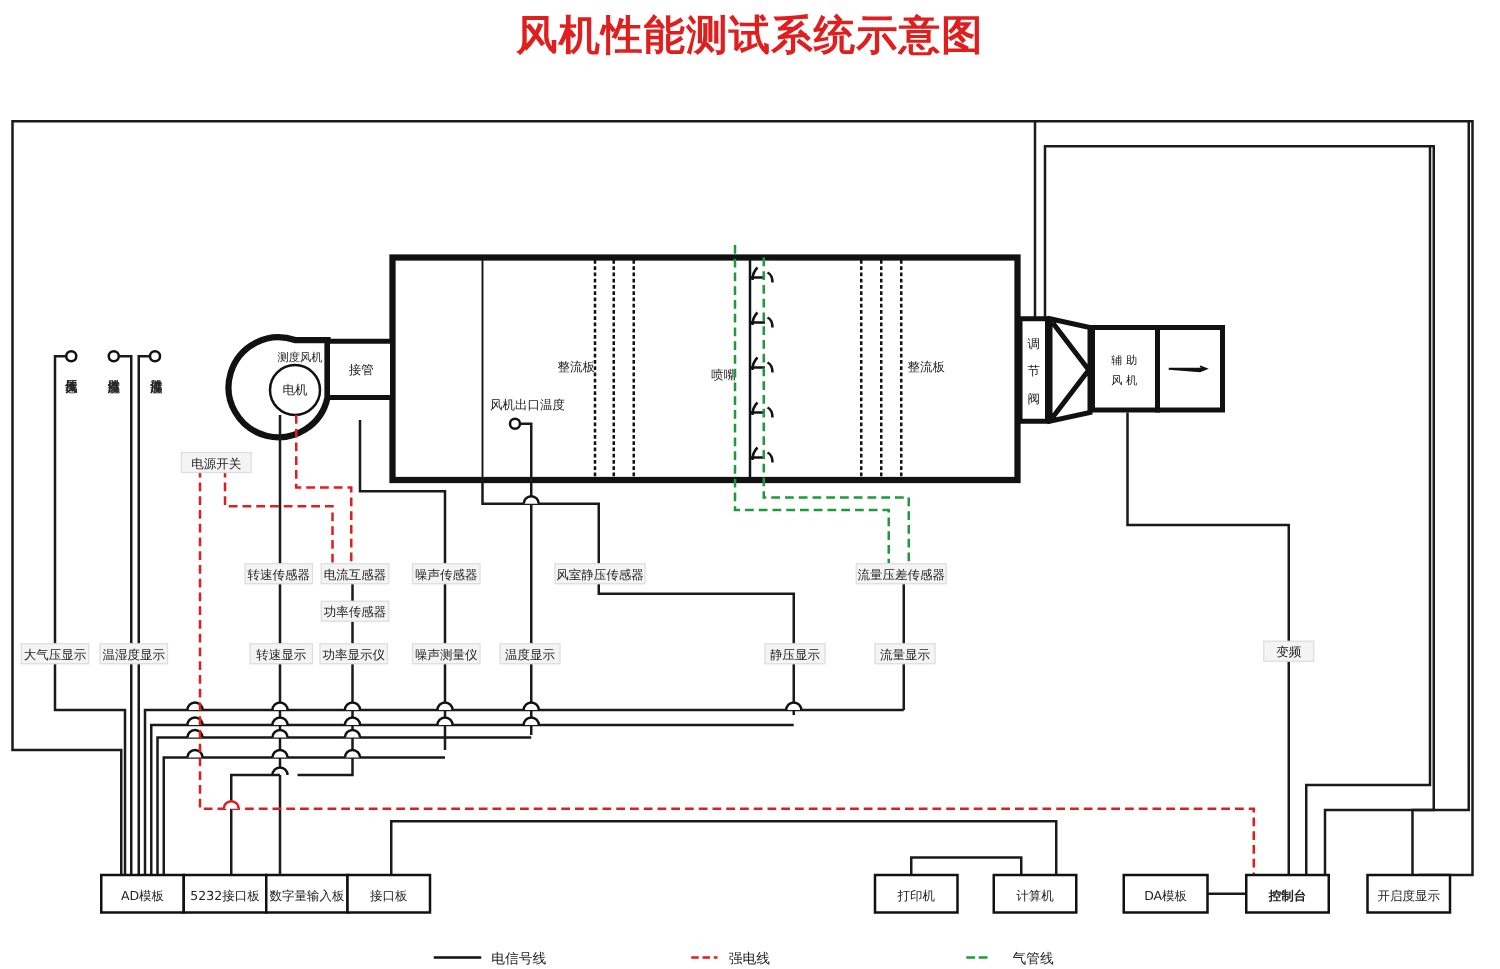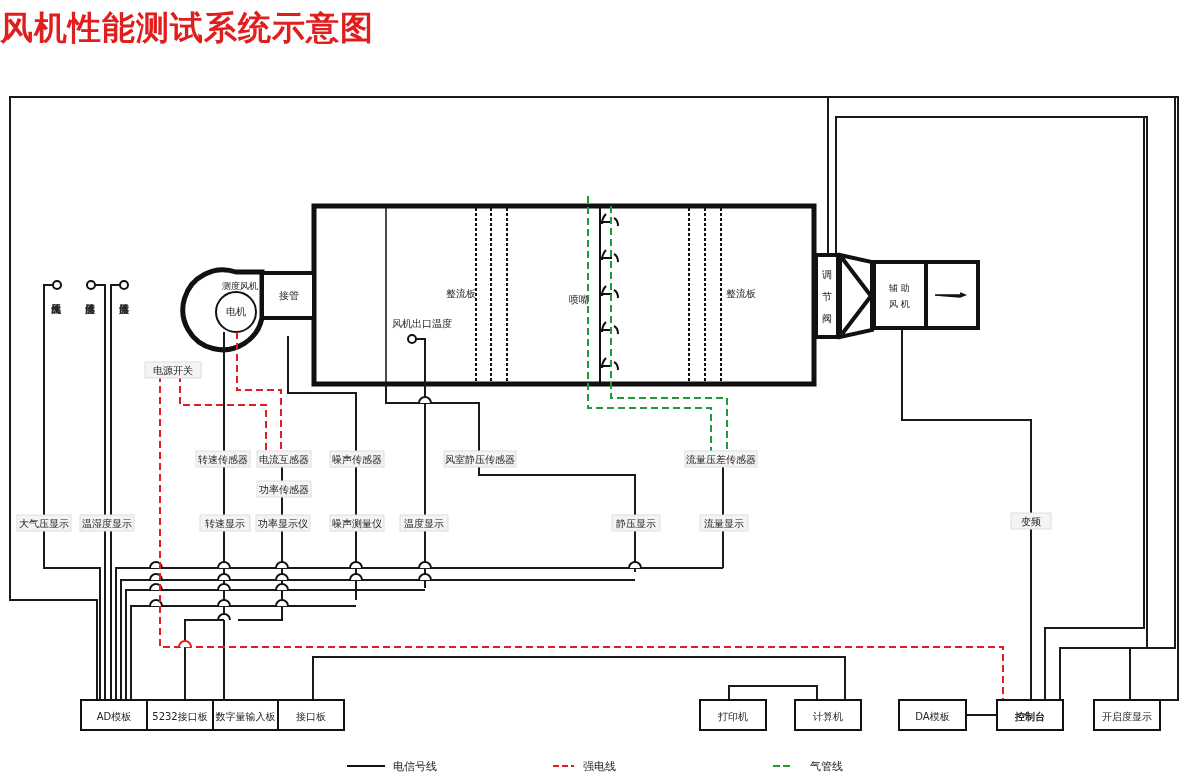--- a/index.html
+++ b/index.html
@@ -1,18 +1,18 @@
 <!DOCTYPE html>
 <html><head>
 <meta charset="utf-8">
 <style>
   html, body { margin: 0; padding: 0; background: #ffffff; }
   body { width: 1200px; height: 775px; position: relative; overflow: hidden;
          font-family: "DejaVu Sans", "Liberation Sans", sans-serif; }
-  #title { position: absolute; left: 0; top: 6px; width: 1200px; 
+  #title { position: absolute; left: 0; top: 6px; width: 1200px; text-align: center;
            color: #e01e1e; font-size: 33px; font-weight: bold; letter-spacing: 1px; }
   svg { position: absolute; left: 0; top: 0; }
   .lbl { font-size: 10px; fill: #222; font-family: "DejaVu Sans", sans-serif; }
   .lbl-sm { font-size: 9px; fill: #222; font-family: "DejaVu Sans", sans-serif; }
   .legend { font-size: 11px; fill: #222; font-family: "DejaVu Sans", sans-serif; }
   .box-label-bg { fill: #f4f4f4; stroke: #dddddd; stroke-width: 1; }
   .wire { stroke: #1a1a1a; stroke-width: 2; fill: none; }
   .thick { stroke: #111; stroke-width: 5; fill: none; }
   .red { stroke: #e01e1e; stroke-width: 2; fill: none; stroke-dasharray: 7 4; }
   .green { stroke: #1e9a3a; stroke-width: 2; fill: none; stroke-dasharray: 7 4; }

